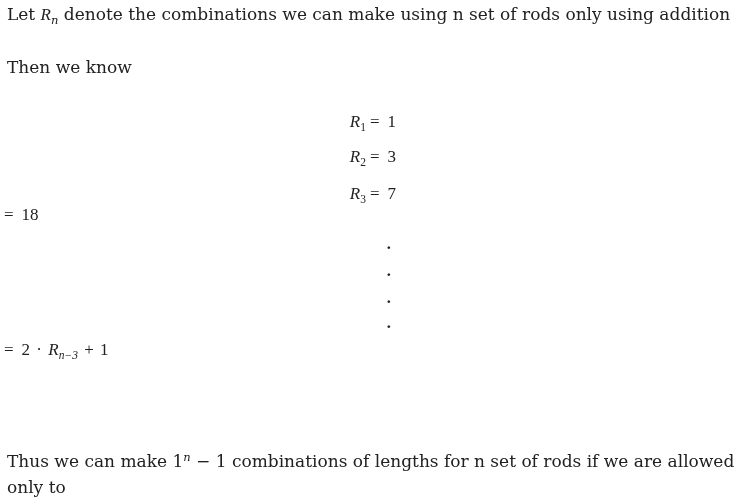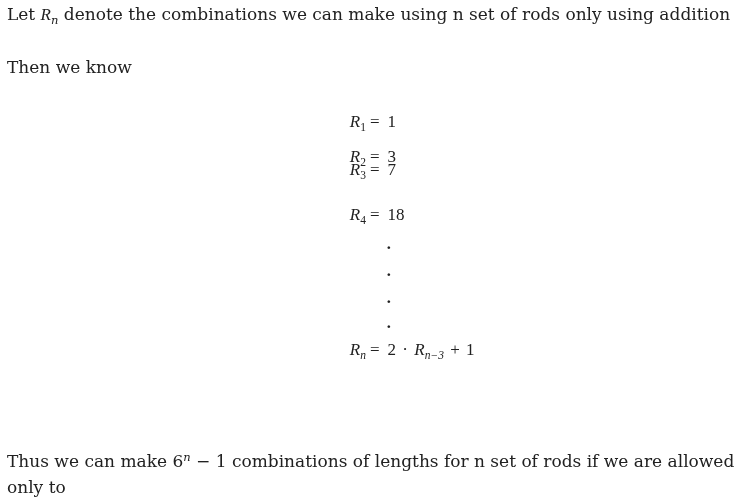--- a/index.html
+++ b/index.html
@@ -85,39 +85,37 @@
   <div class="eq-row" style="top:111px">
     <span class="eq-lhs"><span class="mvar">R</span><span class="sub">1</span></span>
     <span class="eq-rhs"><span class="eqs">=</span><span>1</span></span>
   </div>
 
   <div class="eq-row" style="top:146px">
     <span class="eq-lhs"><span class="mvar">R</span><span class="sub">2</span></span>
     <span class="eq-rhs"><span class="eqs">=</span><span>3</span></span>
   </div>
 
-  <div class="eq-row" style="top:159px">
+  <div class="eq-row" style="top:183px">
     <span class="eq-lhs"><span class="mvar">R</span><span class="sub">3</span></span>
     <span class="eq-rhs"><span class="eqs">=</span><span>7</span></span>
   </div>
 
   <div class="eq-row" style="top:204px">
-    <span class="eq-lhs"><span class="mvar">R</span><span class="sub">4</span></span>
     <span class="eq-rhs"><span class="eqs">=</span><span>18</span></span>
   </div>
 
   <span class="vdot" style="top:237px">·</span>
   <span class="vdot" style="top:264px">·</span>
   <span class="vdot" style="top:291px">·</span>
   <span class="vdot" style="top:316px">·</span>
 
   <div class="eq-row" style="top:339px">
-    <span class="eq-lhs"><span class="mvar">R</span><span class="sub it">n</span></span>
     <span class="eq-rhs"><span class="eqs">=</span><span>2 · </span><span class="mvar">R</span><span class="sub it">n−3</span><span> + 1</span></span>
   </div>
 
   <div class="eq-row" style="top:368px">
     <span class="eq-lhs"></span>
   </div>
 
-  <p class="bodytext conclusion"><span><span>Thus we can make 6</span><span class="sup it">n</span><span> − 1 combinations of lengths for n set of rods if we are allowed only to</span></span><br><span>add and make lengths</span></p>
+  <p class="bodytext conclusion"><span><span>Thus we can make 1</span><span class="sup it">n</span><span> − 1 combinations of lengths for n set of rods if we are allowed only to</span></span><br><span>add and make lengths</span></p>
 
 </div>
 
 </body></html>

